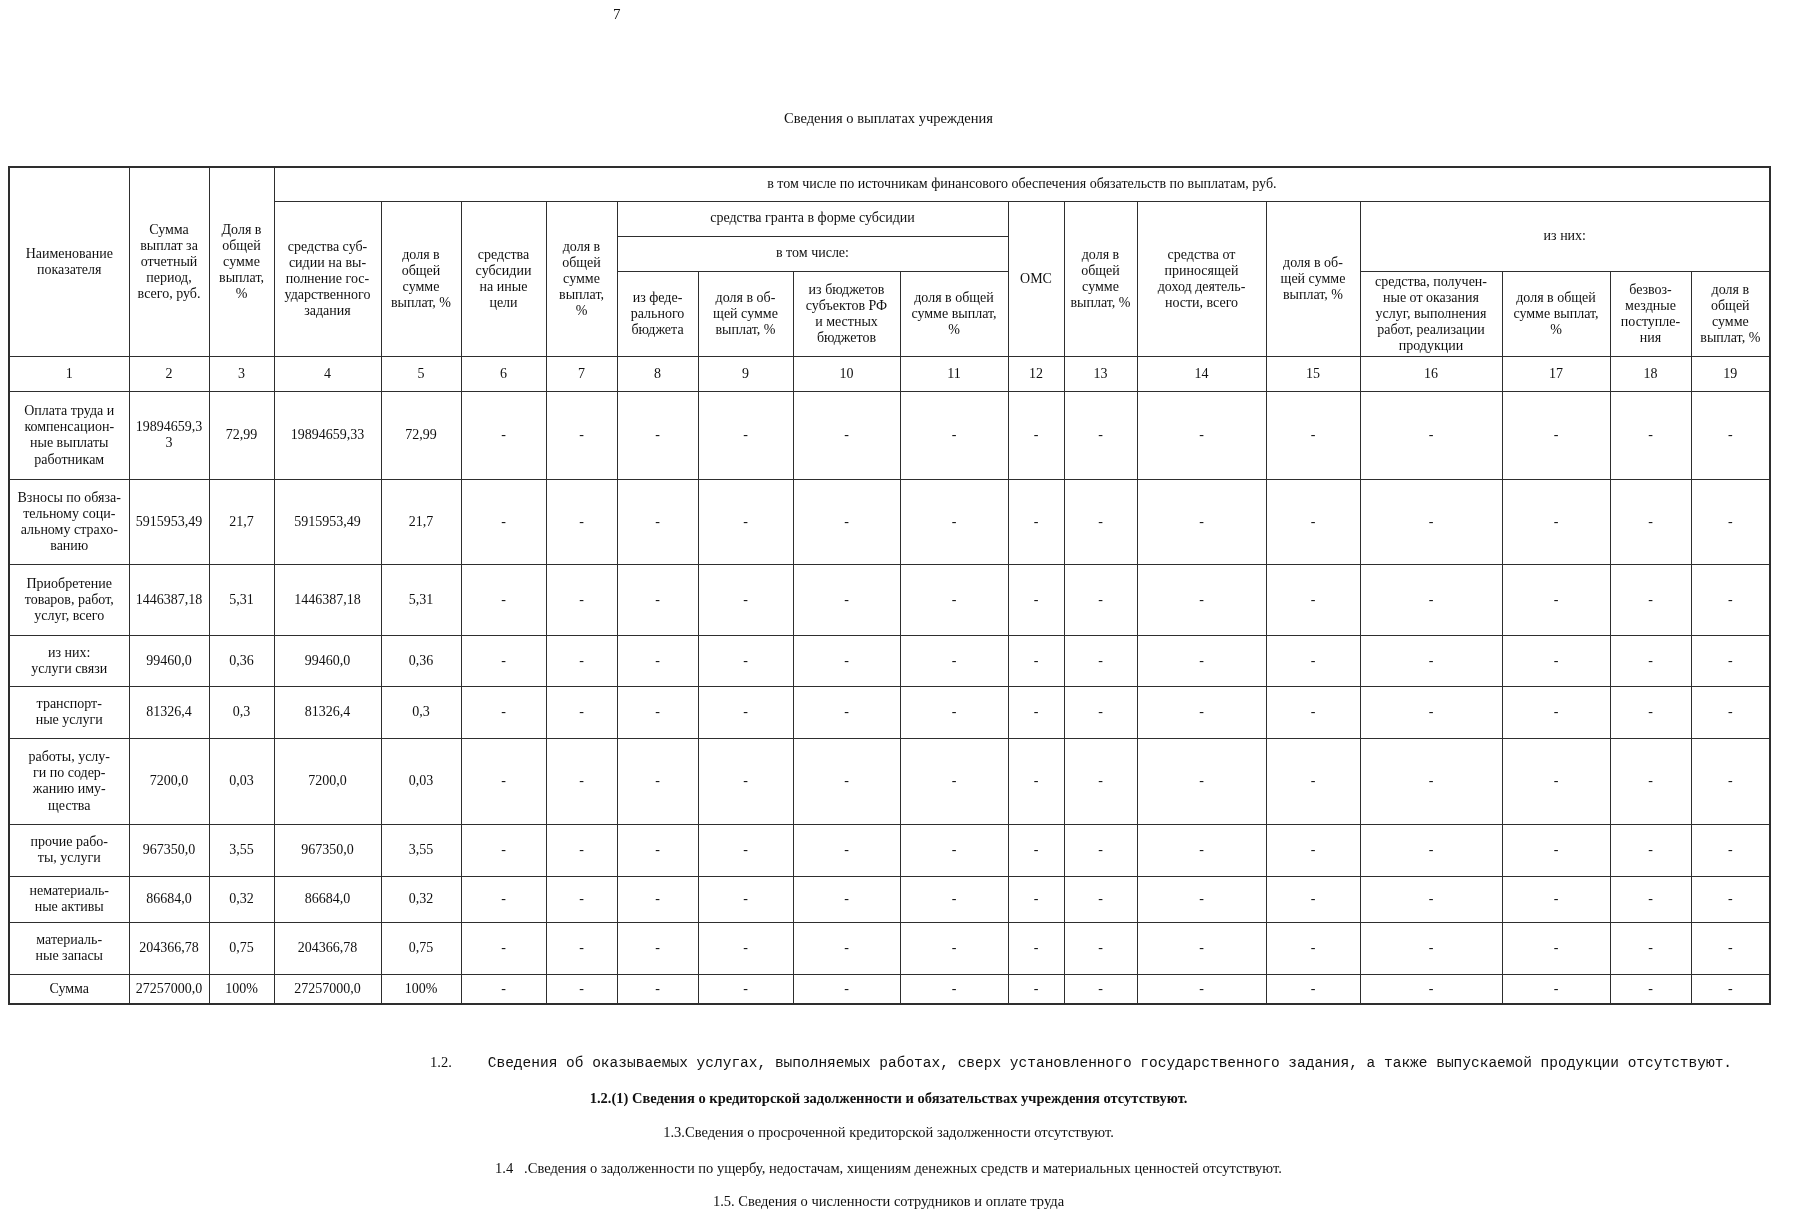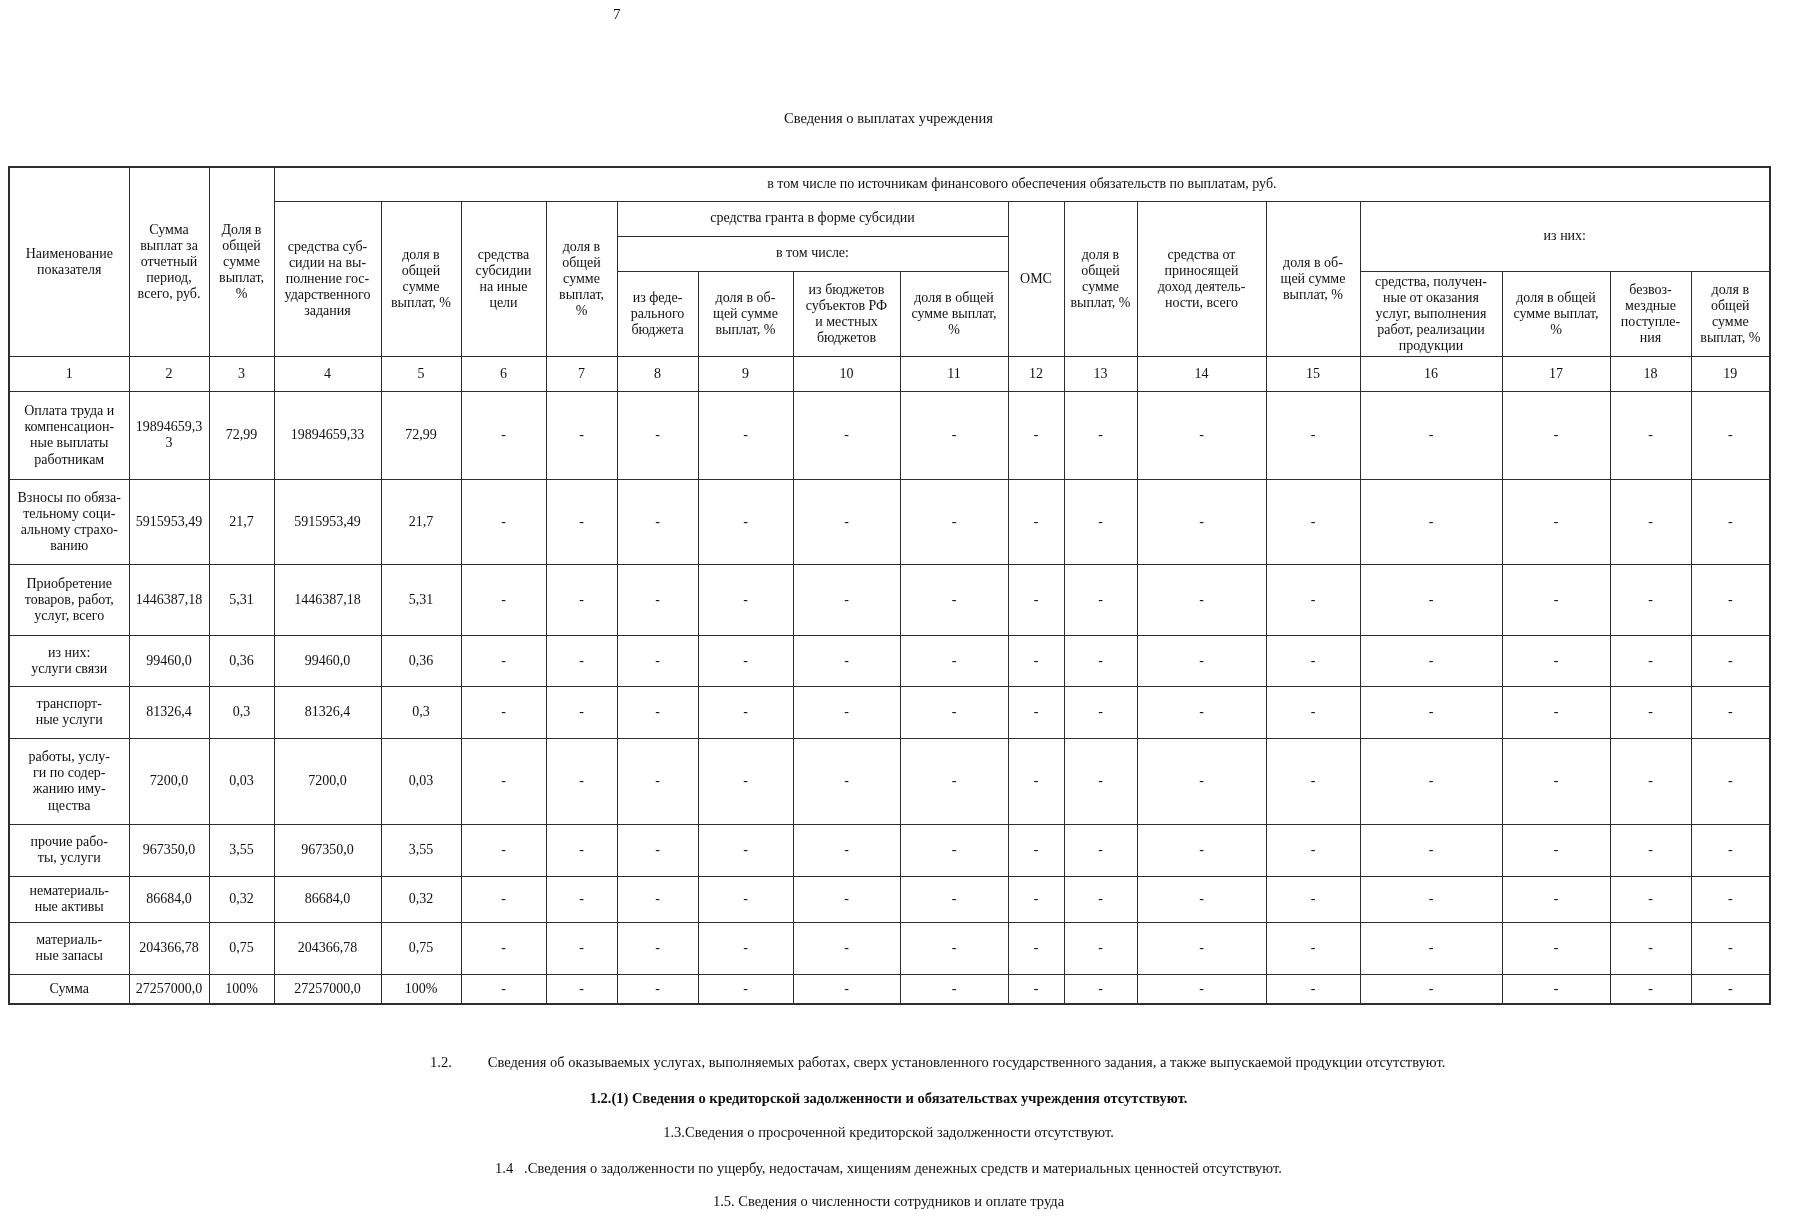--- a/index.html
+++ b/index.html
@@ -49,21 +49,21 @@
   tr.hC { height: 35px; }
   tr.hD { height: 85px; }
   tr.hN { height: 35px; }
   .note {
     position: absolute;
     font-size: 14.5px;
     white-space: pre-wrap;
     color: var(--text);
   }
   .note.center { left: 8px; width: 1761px; text-align: center; }
-  .tabgap { margin-left: 36px; }
+  .tabgap { margin-left: 36px; font-family: Liberation Mono, monospace; }
 </style>
 </head>
 <body>
 
 <div class="pageno">7</div>
 
 <div class="doc-title">Сведения о выплатах учреждения</div>
 
 <table class="report">
   <colgroup>

